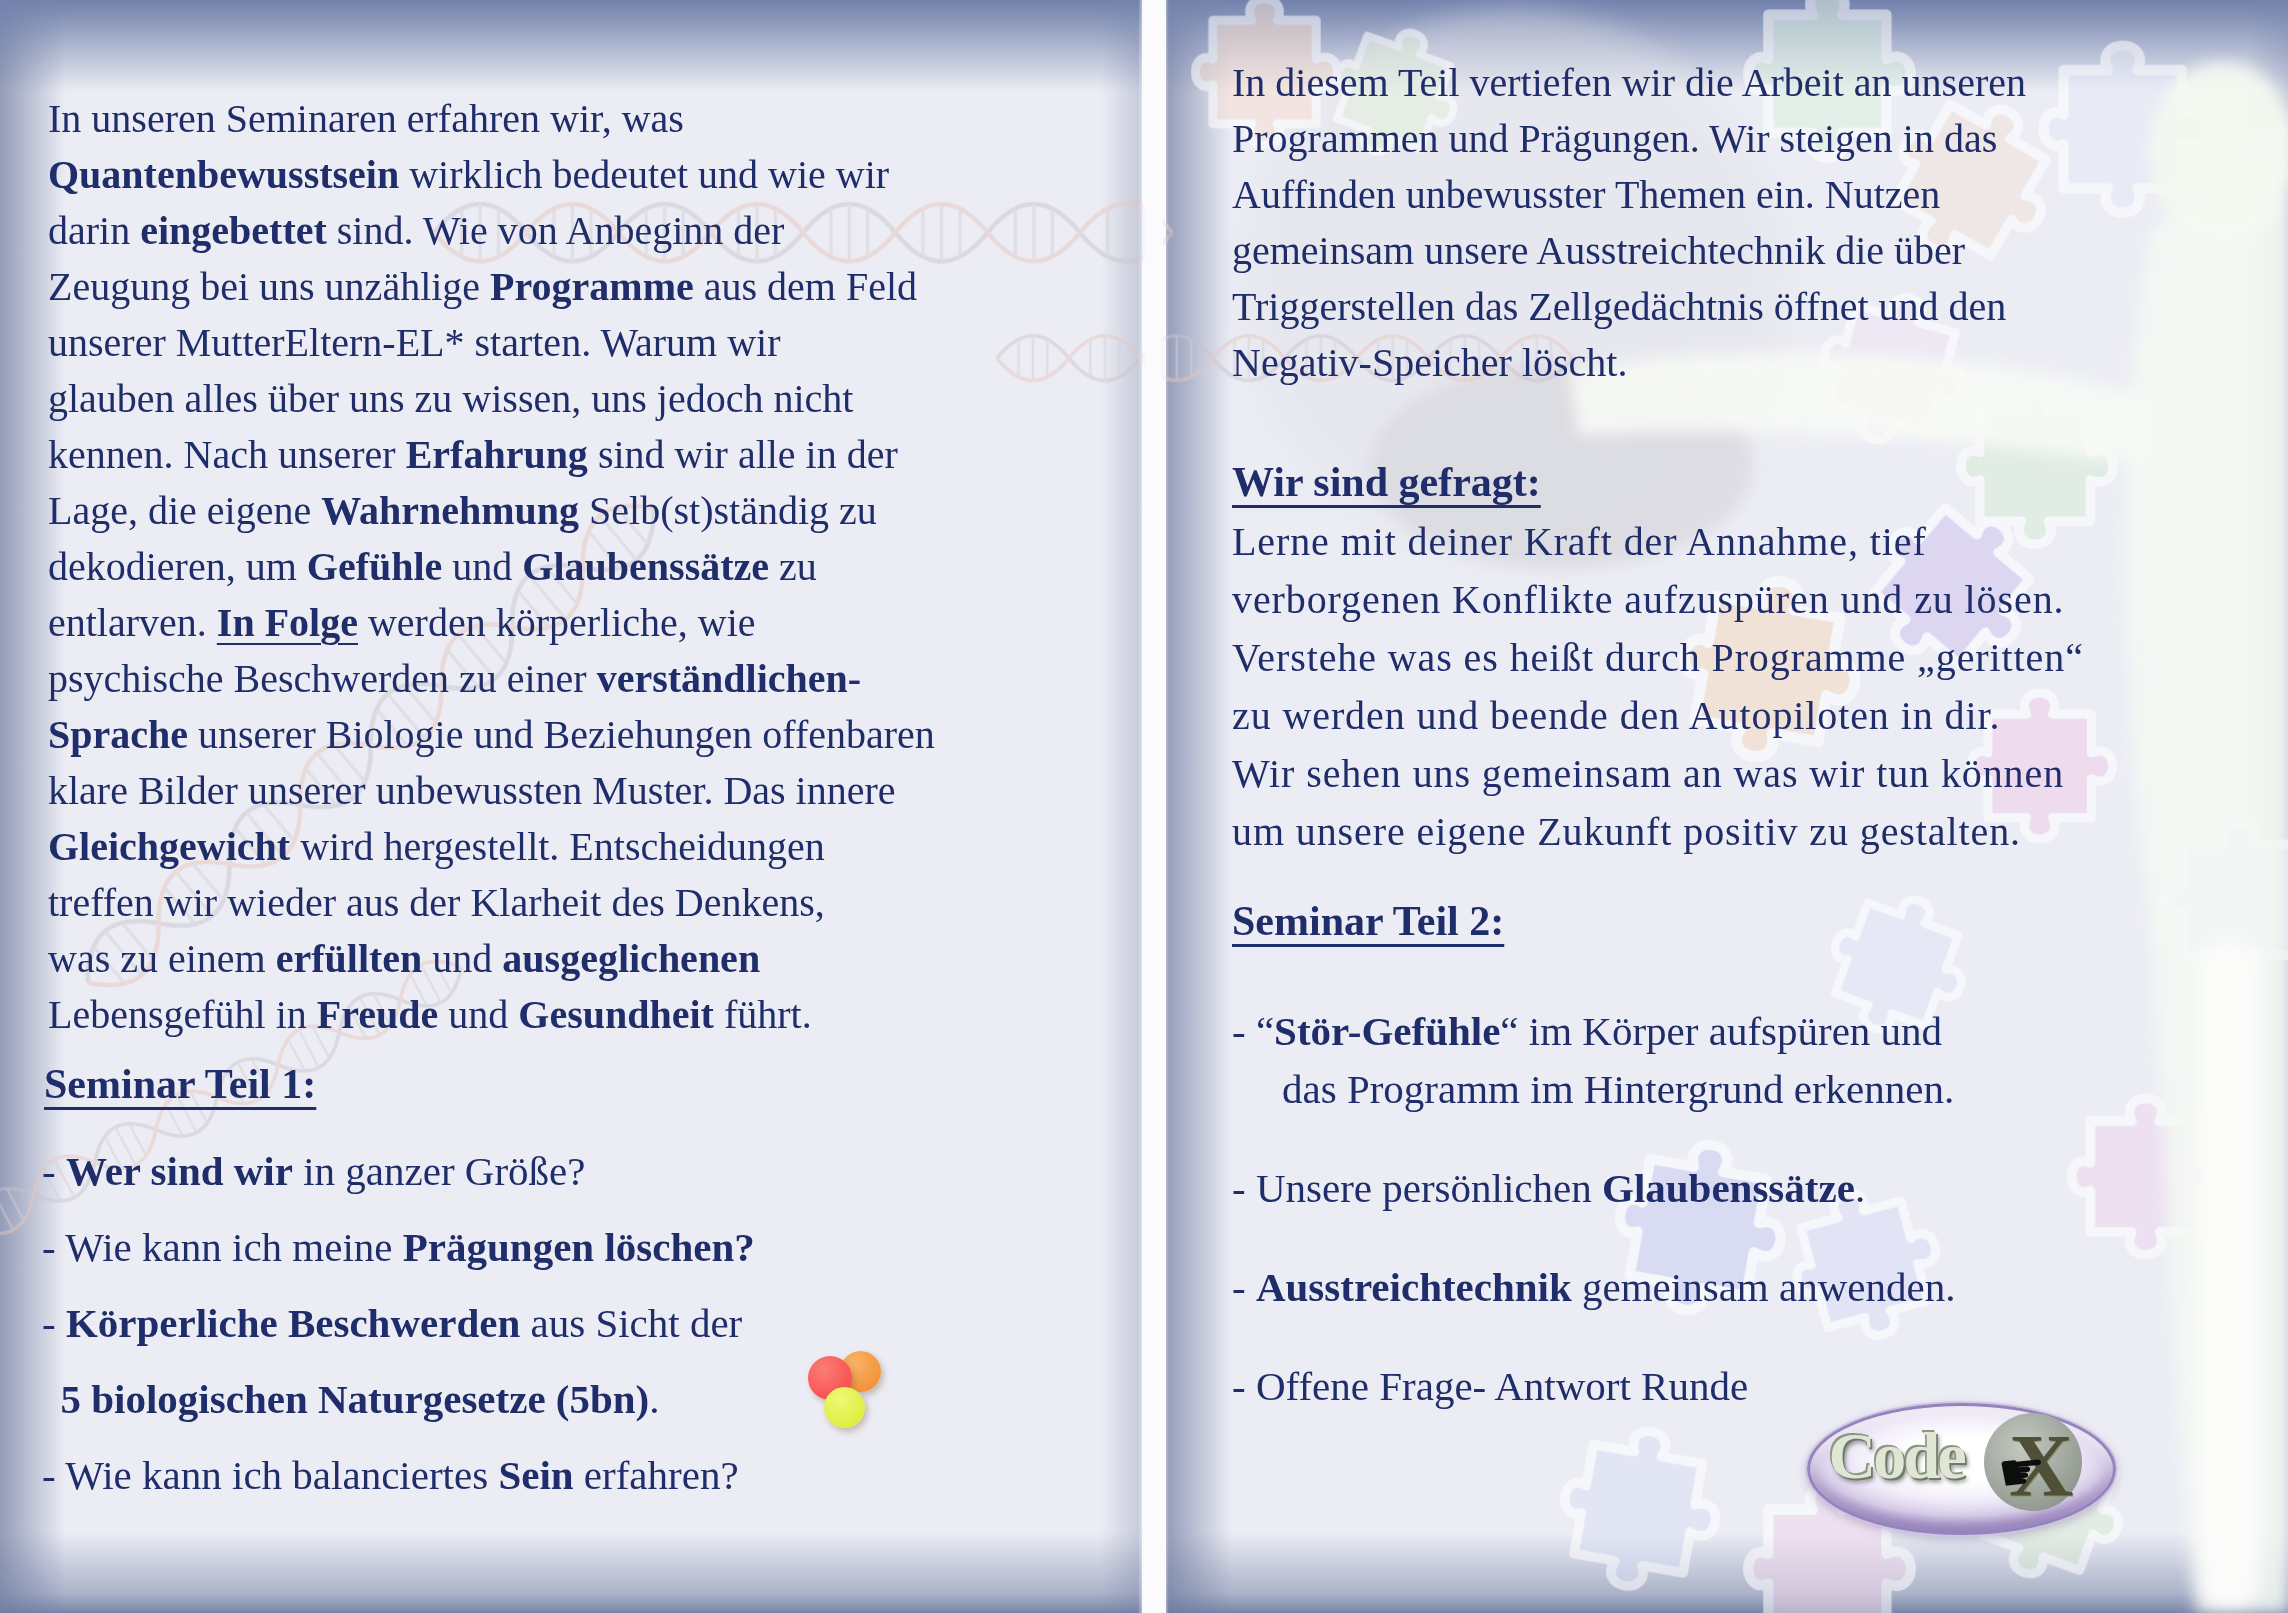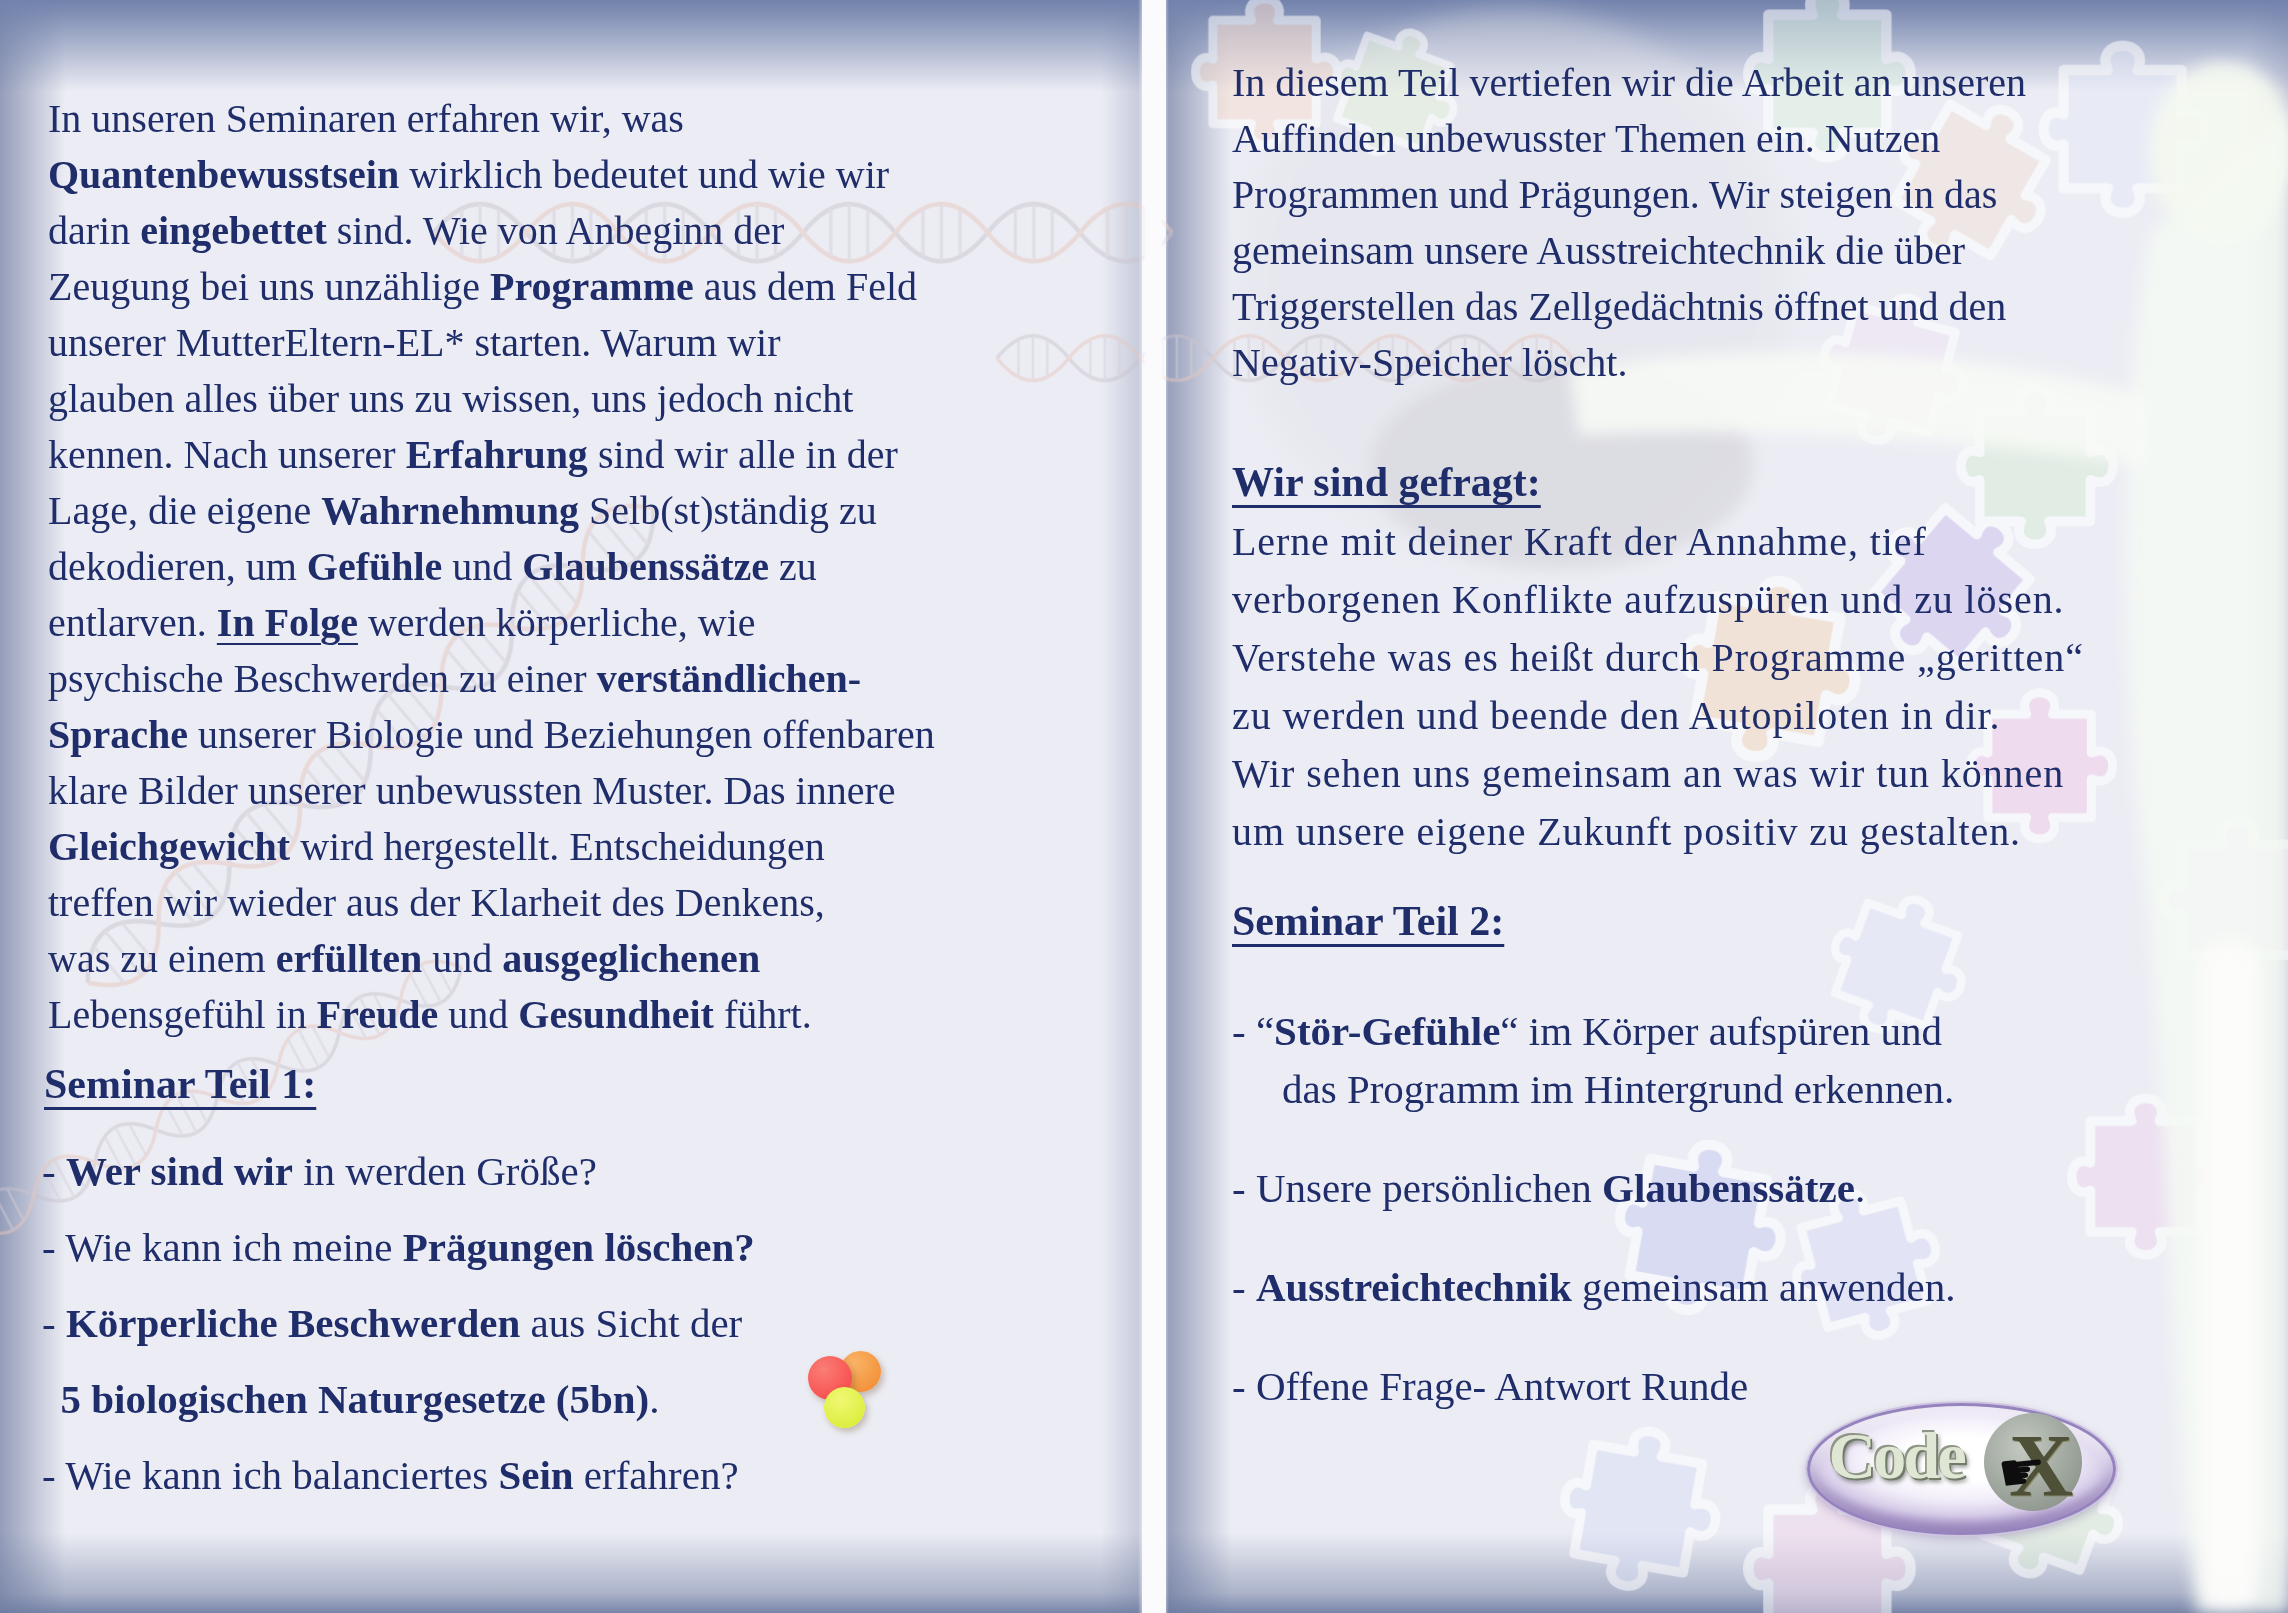--- a/index.html
+++ b/index.html
@@ -176,37 +176,37 @@
       <div class="ln"><span>klare Bilder unserer unbewussten Muster. Das innere</span></div>
       <div class="ln"><span class="b">Gleichgewicht</span><span> wird hergestellt. Entscheidungen</span></div>
       <div class="ln"><span>treffen wir wieder aus der Klarheit des Denkens,</span></div>
       <div class="ln"><span>was zu einem </span><span class="b">erfüllten</span><span> und </span><span class="b">ausgeglichenen</span></div>
       <div class="ln"><span>Lebensgefühl in </span><span class="b">Freude</span><span> und </span><span class="b">Gesundheit</span><span> führt.</span></div>
     </div>
 
   <div class="txt heading" id="h-sem1">Seminar Teil 1:</div>
 
   <div class="txt" id="items1">
-      <div class="item"><div class="ln"><span>- </span><span class="b">Wer sind wir</span><span> in werden Größe?</span></div></div>
+      <div class="item"><div class="ln"><span>- </span><span class="b">Wer sind wir</span><span> in ganzer Größe?</span></div></div>
       <div class="item"><div class="ln"><span>- Wie kann ich meine </span><span class="b">Prägungen löschen?</span></div></div>
       <div class="item"><div class="ln"><span>- </span><span class="b">Körperliche Beschwerden</span><span> aus Sicht der</span></div></div>
       <div class="item"><div class="ln ind"><span class="b">5 biologischen Naturgesetze (5bn)</span><span>.</span></div></div>
       <div class="item"><div class="ln"><span>- Wie kann ich balanciertes </span><span class="b">Sein</span><span> erfahren?</span></div></div>
     </div>
 
   <div class="dots">
     <span class="dot do"></span>
     <span class="dot dr"></span>
     <span class="dot dy"></span>
   </div>
 
   <div class="txt para" id="right-intro">
       <div class="ln"><span>In diesem Teil vertiefen wir die Arbeit an unseren</span></div>
+      <div class="ln"><span>Programmen und Prägungen. Wir steigen in das</span></div>
       <div class="ln"><span>Auffinden unbewusster Themen ein. Nutzen</span></div>
-      <div class="ln"><span>Programmen und Prägungen. Wir steigen in das</span></div>
       <div class="ln"><span>gemeinsam unsere Ausstreichtechnik die über</span></div>
       <div class="ln"><span>Triggerstellen das Zellgedächtnis öffnet und den</span></div>
       <div class="ln"><span>Negativ-Speicher löscht.</span></div>
     </div>
 
   <div class="txt heading" id="h-asked">Wir sind gefragt:</div>
 
   <div class="txt para" id="asked-body">
       <div class="ln"><span>Lerne mit deiner Kraft der Annahme, tief</span></div>
       <div class="ln"><span>verborgenen Konflikte aufzuspüren und zu lösen.</span></div>

